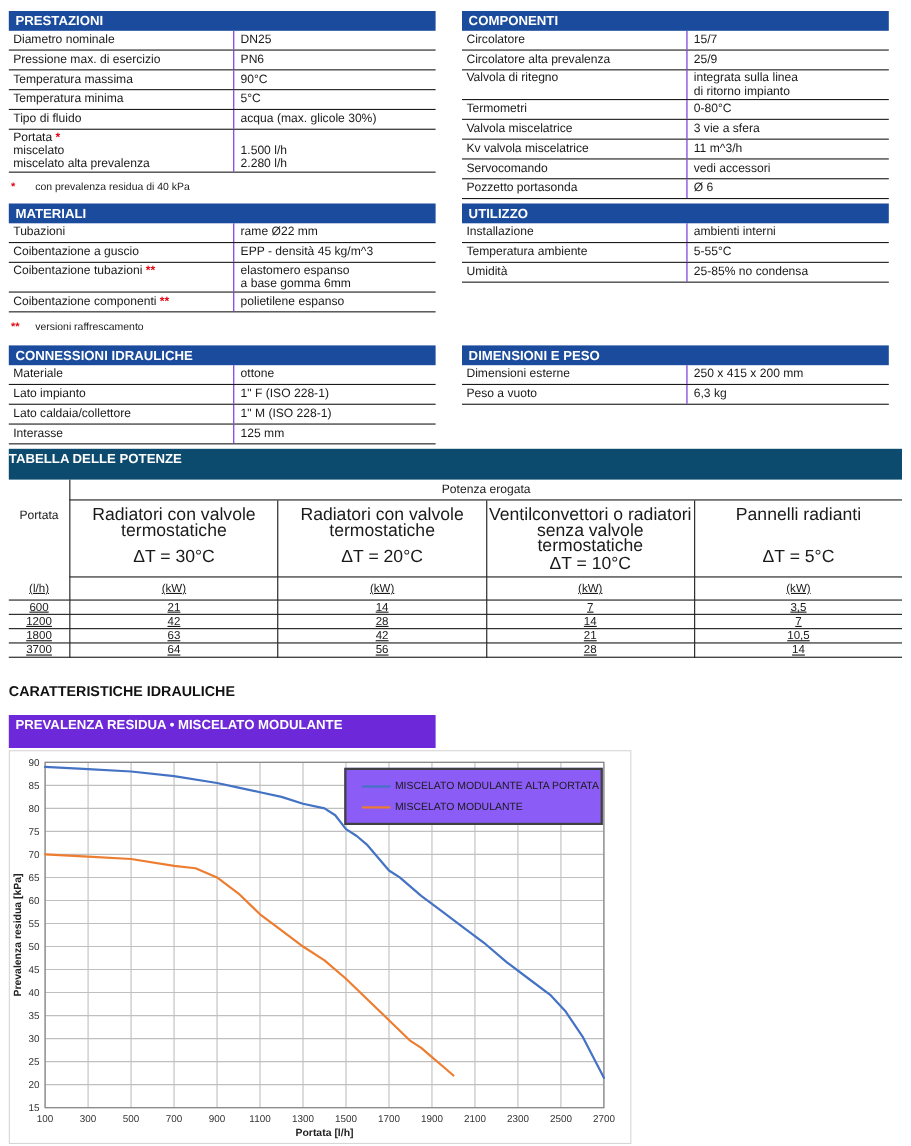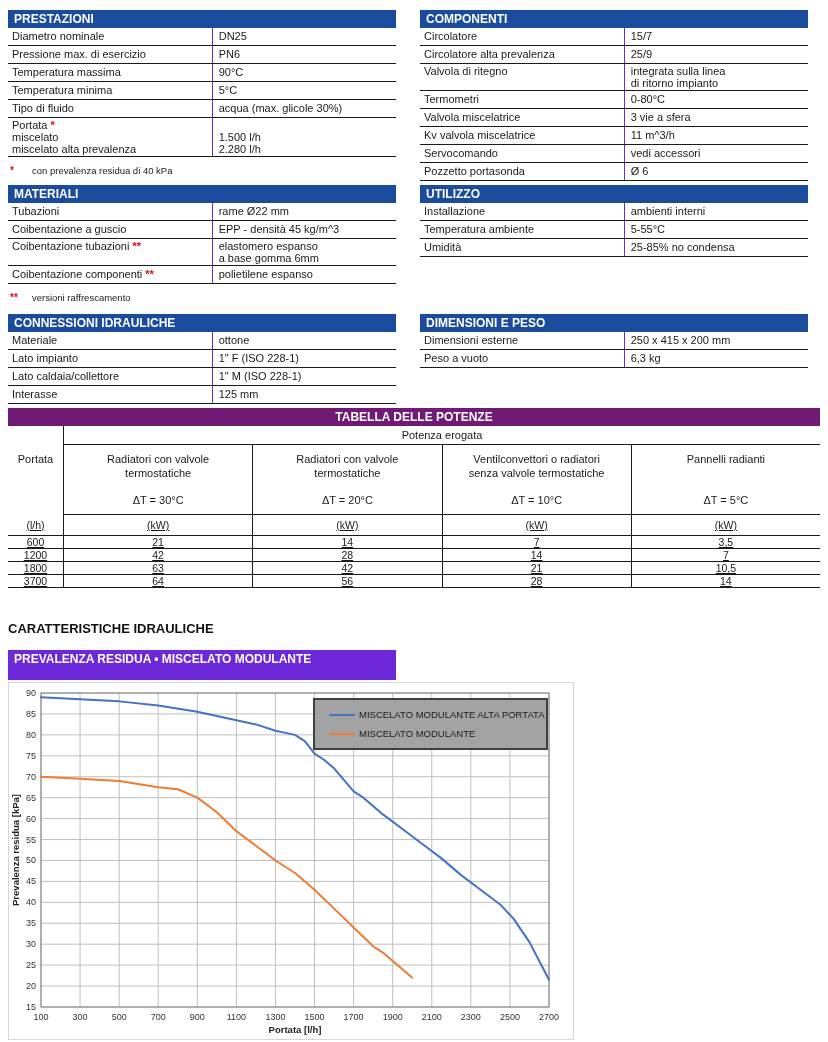--- a/index.html
+++ b/index.html
@@ -12,42 +12,42 @@
           font-weight:bold;font-size:12px;padding-left:6px;box-sizing:border-box;}
   .st-row{display:flex;border-bottom:1px solid #1a1a1a;}
   .st-lbl{width:52.5%;box-sizing:border-box;padding:1px 2px 1px 4px;}
   .st-val{width:47.5%;box-sizing:border-box;border-left:1px solid #6d28d9;padding:1px 2px 1px 6px;}
   .st-line{line-height:15px;white-space:nowrap;}
   .multi .st-line{line-height:12px;}
   .marker{color:#e30613;font-weight:bold;}
   .footnote{display:flex;margin-top:8px;font-size:9.5px;align-items:baseline;}
   .footnote .marker{font-size:10px;margin-left:2px;width:22px;}
   
-  .pt-bar{height:18px;line-height:18px;background:#701a75;color:#fff;text-align:center;
+  .pt-bar{height:28px;line-height:18px;background:#0c4a6e;color:#fff;text-align:left;
           font-weight:bold;font-size:12px;}
   .pt-grid{display:grid;grid-template-columns:55px repeat(4,1fr);
            grid-template-rows:19px 70px 21px repeat(4,13px);}
   .pt-grid div{box-sizing:border-box;}
   .c-bb{border-bottom:1px solid #1a1a1a;}
   .c-bl{border-left:1px solid #1a1a1a;}
   .pt-span{grid-column:2/6;text-align:center;font-size:11px;line-height:18px;}
   .pt-colhead{display:flex;flex-direction:column;justify-content:space-between;
-              text-align:center;font-size:11px;padding:7px 2px 8px 2px;}
+              text-align:center;font-size:16px;padding:7px 2px 8px 2px;}
   .pt-colhead .lines{line-height:14px;}
   .pt-portata{font-size:11px;padding-top:8px;text-align:center;}
   .pt-unit,.pt-cell{text-align:center;font-size:10.5px;text-decoration:underline;}
   .pt-unit{line-height:20px;}
   .pt-cell{line-height:12px;}
   
   .h-black{font-size:13px;font-weight:bold;color:#111;}
   .h-bluebar{width:388px;height:30px;line-height:18px;background:#6d28d9;color:#fff;
              font-weight:bold;font-size:12px;padding-left:6px;box-sizing:border-box;}
   
   .chart-box{width:564px;height:356px;background:#fff;border:1px solid #d6d6d6;}
-  .legend{position:absolute;left:304px;top:15px;width:235px;background:#a3a3a3;
+  .legend{position:absolute;left:304px;top:15px;width:235px;background:#8b5cf6;
           border:2px solid #404040;padding:5px 8px 5px 14px;box-sizing:border-box;}
   .legend-entry{display:flex;align-items:center;height:19px;}
   .legend-swatch{width:26px;height:2px;margin-right:4px;flex:0 0 auto;}
   .legend-label{font-size:9.5px;color:#1a1a1a;white-space:nowrap;}
 </style>
 </head>
 <body>
 
 <div class="abs spec-table" style="left:8px;top:10px;">
     <div class="st-bar">PRESTAZIONI</div>

